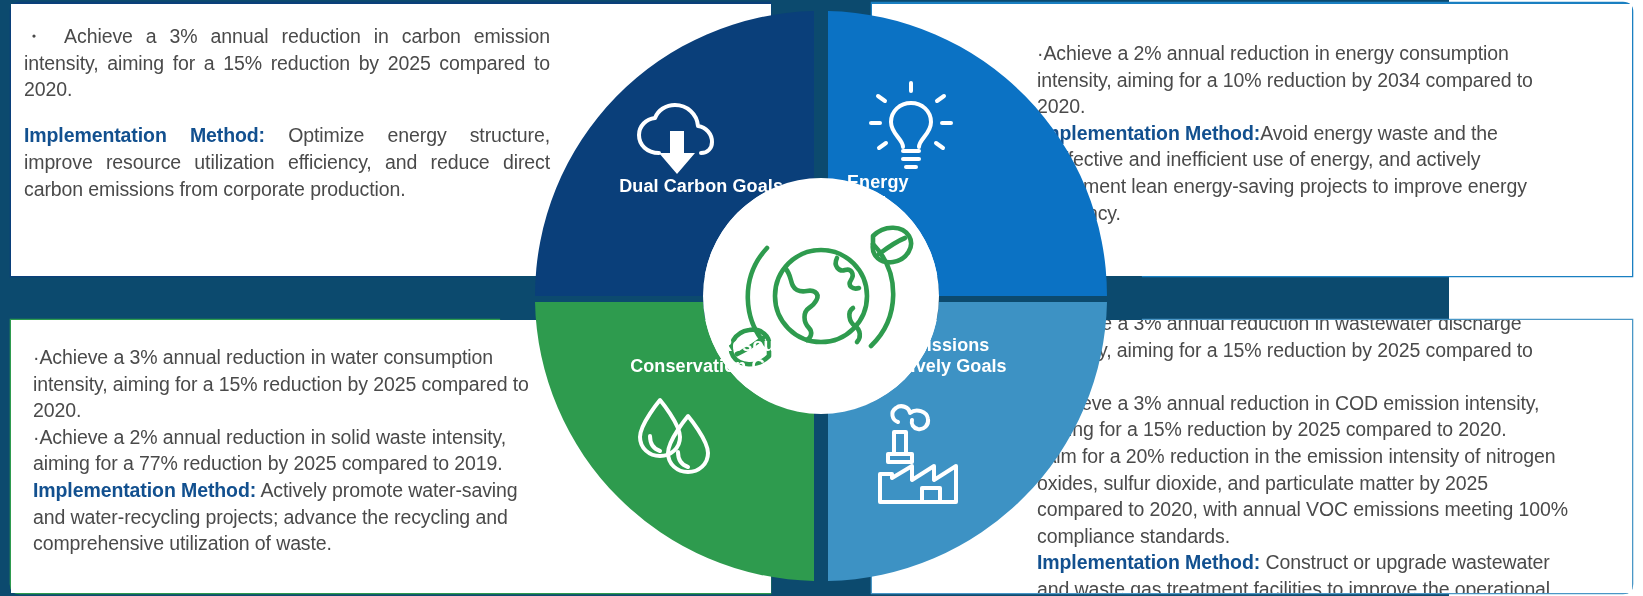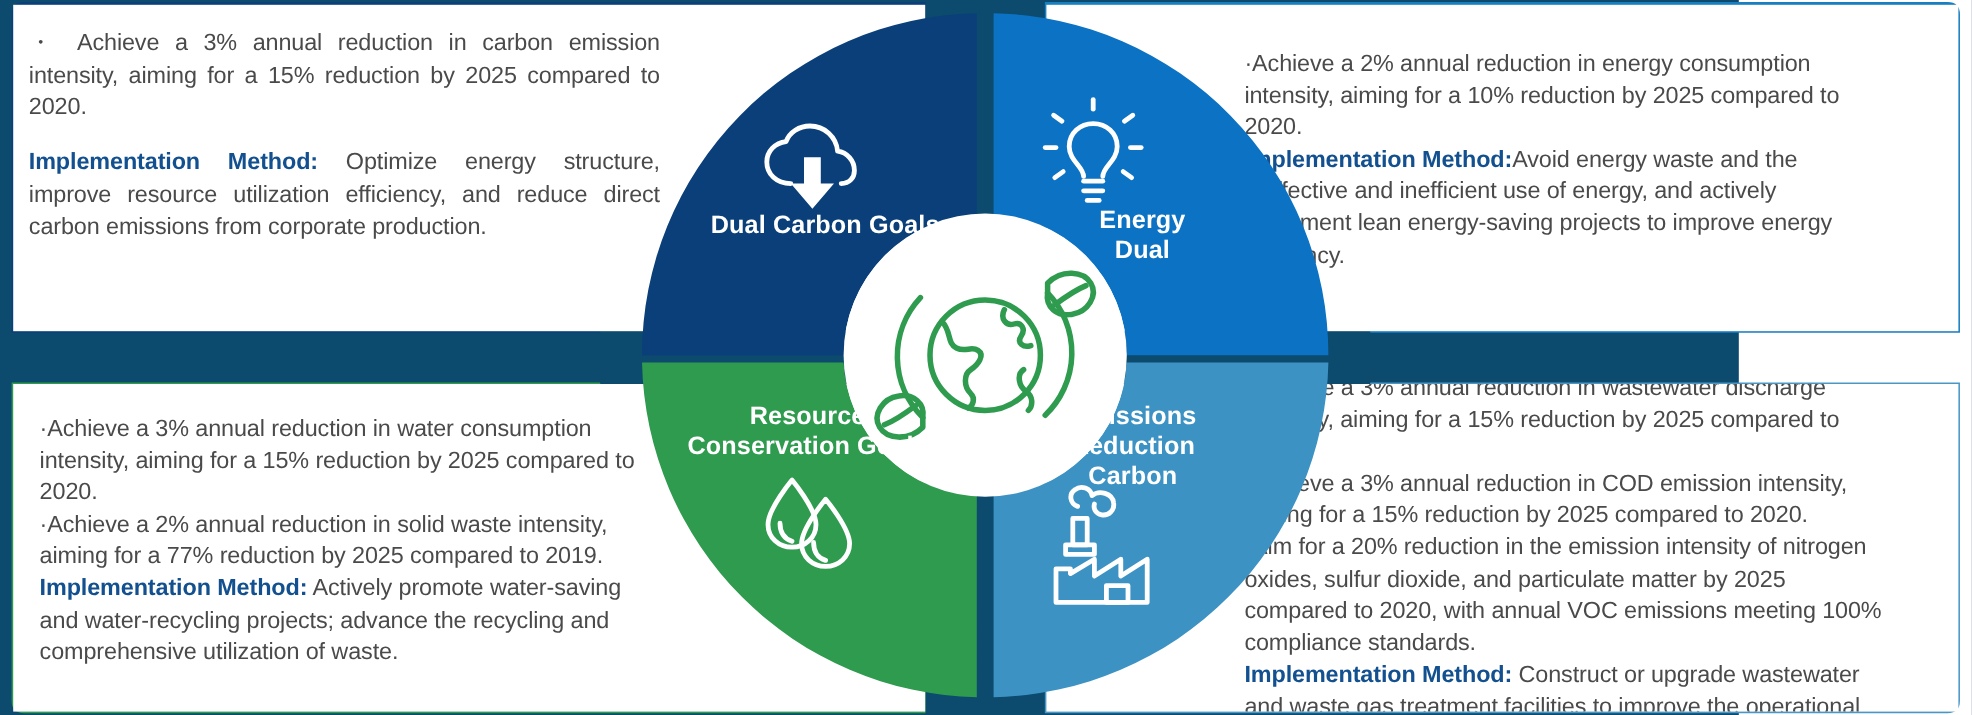--- a/index.html
+++ b/index.html
@@ -59,28 +59,28 @@
     left: 521px;
     top: -4px;
     width: 600px;
     height: 600px;
   }
 
   .quad-label {
     position: absolute;
     color: #ffffff;
     font-weight: bold;
-    font-size: 21px;
+    font-size: 18px;
     line-height: 1.18;
     letter-spacing: 0.1px;
   }
 
   #label-dual-carbon   { left: 553px; top: 176px; width: 230px; text-align: right; }
-  #label-energy        { left: 866px; top: 172px; width: 172px; text-align: center; }
-  #label-resource      { left: 560px; top: 335px; width: 226px; text-align: center; }
+  #label-energy        { left: 847px; top: 172px; width: 172px; text-align: left; }
+  #label-resource      { left: 576px; top: 335px; width: 226px; text-align: right; }
   #label-emissions     { left: 856px; top: 335px; width: 176px; text-align: center; }
 </style>
 </head>
 <body>
 
 <div id="diagram">
 
   <svg class="panel-frame" width="1643" height="596" viewBox="0 0 1643 596">
 
     <path fill="none" stroke="#0a3f7a" stroke-width="2.6" d="M 11 276 L 11 12 Q 11 3 20 3 L 770 3 L 770 32
@@ -102,21 +102,21 @@
 
   <div class="panel" style="left:11px; top:4px; width:760px; height:272px;">
     <div class="panel-body justify" style="left:13px; top:19px; width:526px;">
       <p>・ Achieve a 3% annual reduction in carbon emission intensity, aiming for a 15% reduction by 2025 compared to 2020.</p>
       <p class="gap"><span class="method-label">Implementation Method:</span><span> Optimize energy structure, improve resource utilization efficiency, and reduce direct carbon emissions from corporate production.</span></p>
     </div>
   </div>
 
   <div class="panel" style="left:872px; top:4px; width:760px; height:272px;">
     <div class="panel-body" style="left:165px; top:36px; width:520px;">
-      <p>·Achieve a 2% annual reduction in energy consumption intensity, aiming for a 10% reduction by 2025 compared to 2020.</p>
+      <p>·Achieve a 2% annual reduction in energy consumption intensity, aiming for a 10% reduction by 2034 compared to 2020.</p>
       <p><span class="method-label">Implementation Method:</span><span>Avoid energy waste and the ineffective and inefficient use of energy, and actively implement lean energy-saving projects to improve energy efficiency.</span></p>
     </div>
   </div>
 
   <div class="panel" style="left:11px; top:320px; width:760px; height:273px;">
     <div class="panel-body" style="left:22px; top:24px; width:512px;">
       <p>·Achieve a 3% annual reduction in water consumption intensity, aiming for a 15% reduction by 2025 compared to 2020.</p>
       <p>·Achieve a 2% annual reduction in solid waste intensity, aiming for a 77% reduction by 2025 compared to 2019.</p>
       <p><span class="method-label">Implementation Method:</span><span> Actively promote water-saving and water-recycling projects; advance the recycling and comprehensive utilization of waste.</span></p>
     </div>
@@ -271,16 +271,16 @@
     <div>Dual</div>
   </div>
 
   <div id="label-resource" class="quad-label">
     <div>Resource</div>
     <div>Conservation Goals</div>
   </div>
 
   <div id="label-emissions" class="quad-label">
     <div>Emissions</div>
-    <div>Reduction Carbon</div>
+    <div>Actively Goals</div>
   </div>
 
 </div>
 
 </body></html>

